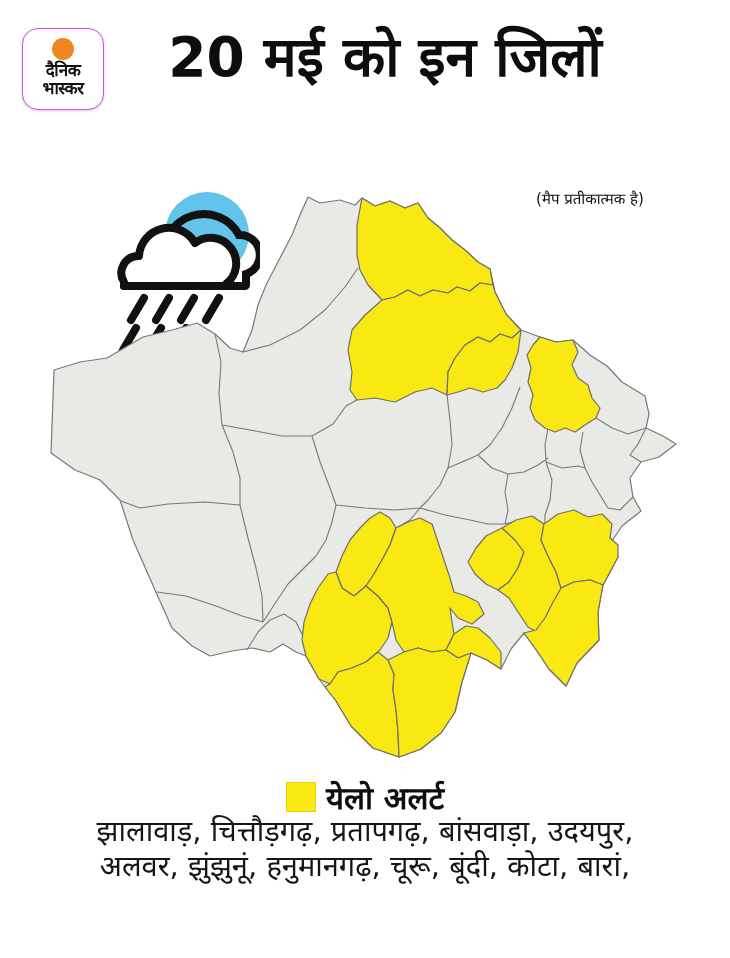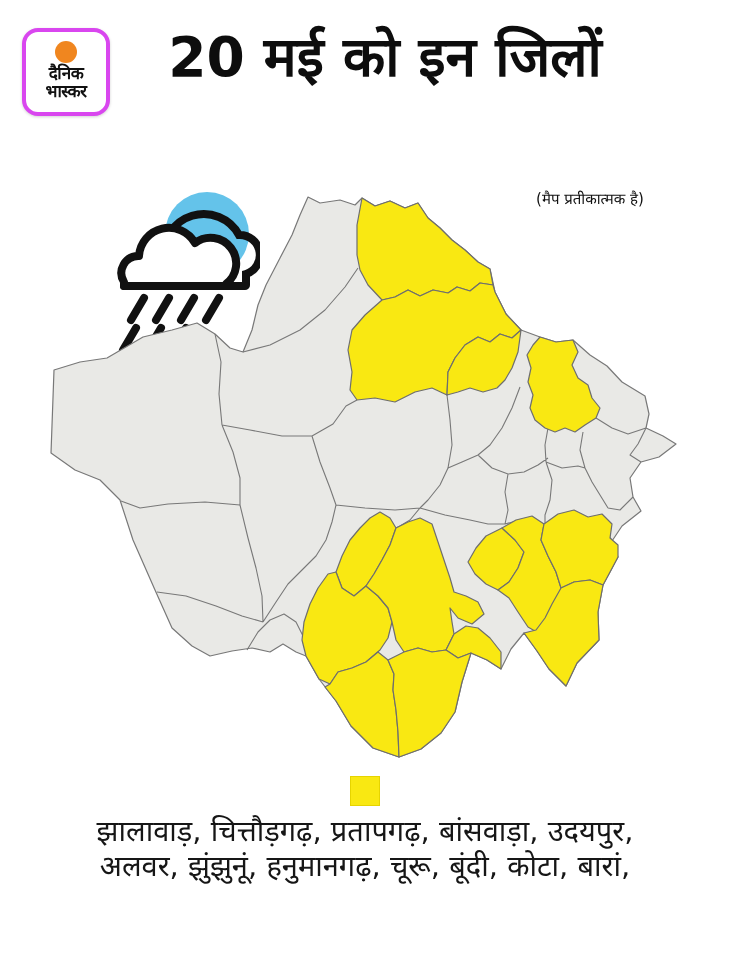--- a/index.html
+++ b/index.html
@@ -1,20 +1,20 @@
 <!DOCTYPE html>
 <html style="--alert: #F9E812; --orange: #F0861F;"><head>
 <meta charset="utf-8">
 <style>
   html,body{margin:0;padding:0;}
   body{width:730px;height:958px;background:#ffffff;position:relative;overflow:hidden;
        font-family:"DejaVu Sans","Liberation Sans",sans-serif;}
   .abs{position:absolute;}
   
-  .logo{left:22px;top:28px;width:80px;height:80px;background:#fff;border:4px solid #d946ef;
+  .logo{left:22px;top:28px;width:80px;height:80px;background:#fff;border:1px solid #d946ef;
         border-radius:16px;box-shadow:0 1px 3px rgba(0,0,0,.18);text-align:center;}
   .logo-dot{width:22px;height:22px;border-radius:50%;background:var(--orange,#F0861F);
         margin:9px auto 2px auto;}
   .logo-t{font-weight:bold;font-size:17px;line-height:1.05;color:#111;letter-spacing:-0.5px;}
   
   .title{left:40px;top:26px;width:690px;text-align:center;color:#0d0d0d;
          font-size:55px;line-height:1.16;font-weight:700;white-space:nowrap;}
   
   .subtitle{left:460px;top:188px;width:260px;text-align:center;font-size:15px;color:#111;}
   
@@ -126,18 +126,19 @@
     <path d="M446,650 L454,634 466,626 478,628 490,638 501,652 501,669 487,660 471,653 458,658 Z"></path>
     <path d="M330,684 L338,672 352,668 366,662 378,652 388,660 394,674 393,690 396,710 398,732 399,757
          373,748 351,726 336,701 325,687 Z"></path>
     <path d="M388,660 L404,652 418,648 432,652 446,650 458,658 471,653 462,682 455,712 441,733 421,749
          399,757 398,732 396,710 393,690 394,674 Z"></path>
   </g>
 </svg>
 
 <div class="abs legend">
   <div class="legend-swatch"></div>
+  <div class="legend-label">येलो अलर्ट</div>
 </div>
 
 <div class="abs dlist">
   <div>झालावाड़, चित्तौड़गढ़, प्रतापगढ़, बांसवाड़ा, उदयपुर,</div>
   <div>अलवर, झुंझुनूं, हनुमानगढ़, चूरू, बूंदी, कोटा, बारां,</div>
 </div>
 
 </body></html>

